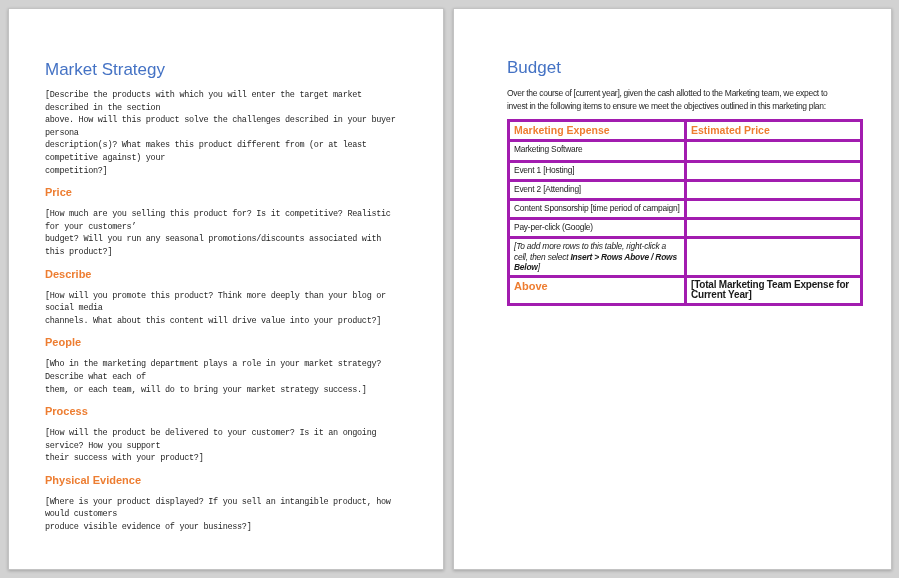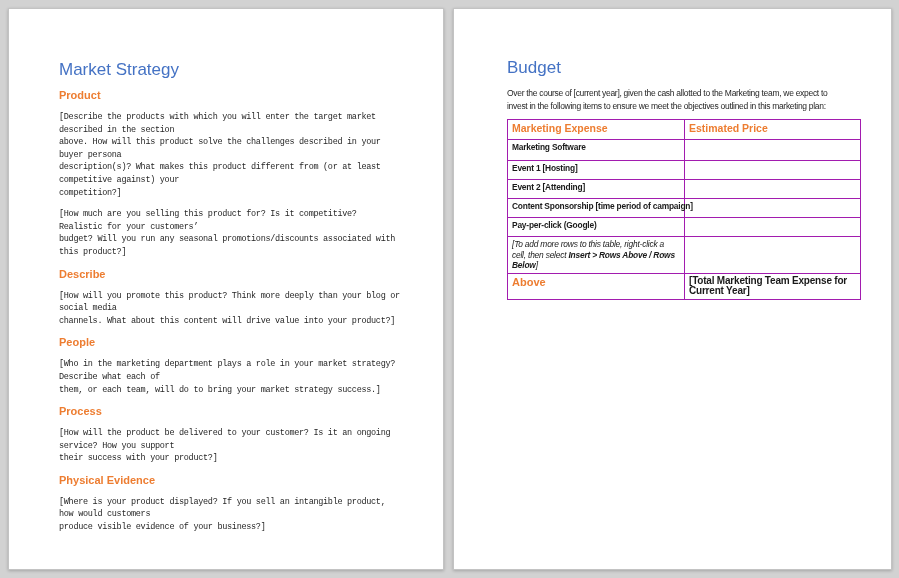--- a/index.html
+++ b/index.html
@@ -17,21 +17,21 @@
     top: 8px;
     height: 562px;
     background: #ffffff;
     border: 1px solid #c3c3c3;
     box-shadow: 0 1px 3px rgba(0,0,0,0.22);
     box-sizing: border-box;
   }
   #page1 { left: 8px;  width: 436px; }
   #page2 { left: 453px; width: 439px; }
 
-  .inner1 { padding: 50px 42px 0 50px; }
+  .inner1 { padding: 50px 42px 0 36px; }
   .inner2 { padding: 48px 32px 16px 53px; }
 
   .doc-title {
     font-size: 17px;
     font-weight: 400;
     line-height: 21px;
     color: #4472C4;
     margin: 0 0 8px 0;
   }
   .sec-h {
@@ -60,34 +60,34 @@
     white-space: pre-line;
   }
 
   table.budget-table {
     border-collapse: collapse;
     margin-top: 6px;
     width: 353px;
     table-layout: fixed;
   }
   table.budget-table td {
-    border: 1px solid #a21caf;
+    border: 3px solid #a21caf;
     vertical-align: top;
     padding: 2px 4px;
     box-sizing: border-box;
   }
   td.th {
     font-size: 10.5px;
     font-weight: 700;
     color: #ED7D31;
     height: 20px;
   }
   td.exp {
     font-size: 8.4px;
-    font-weight: 700;
+    font-weight: 400;
     letter-spacing: -0.2px;
     color: #1a1a1a;
     height: 19px;
     white-space: nowrap;
     margin-top: 30px;
   }
   td.price { height: 19px; }
   tr.row-first td { height: 21px; }
   td.note {
     font-size: 8.4px;
@@ -113,28 +113,28 @@
   }
 </style>
 </head>
 <body>
 
 <div class="page" id="page1">
   <div class="inner1">
     <div class="doc-title">Market Strategy</div>
 
     <div>
-      <div class="sec-h first">Product</div>
       <div class="sec-p">[Describe the products with which you will enter the target market described in the section
 above. How will this product solve the challenges described in your buyer persona
 description(s)? What makes this product different from (or at least competitive against) your
 competition?]</div>
     </div>
 
     <div>
+      <div class="sec-h">Price</div>
       <div class="sec-p">[How much are you selling this product for? Is it competitive? Realistic for your customers’
 budget? Will you run any seasonal promotions/discounts associated with this product?]</div>
     </div>
 
     <div>
       <div class="sec-h">Describe</div>
       <div class="sec-p">[How will you promote this product? Think more deeply than your blog or social media
 channels. What about this content will drive value into your product?]</div>
     </div>
 

